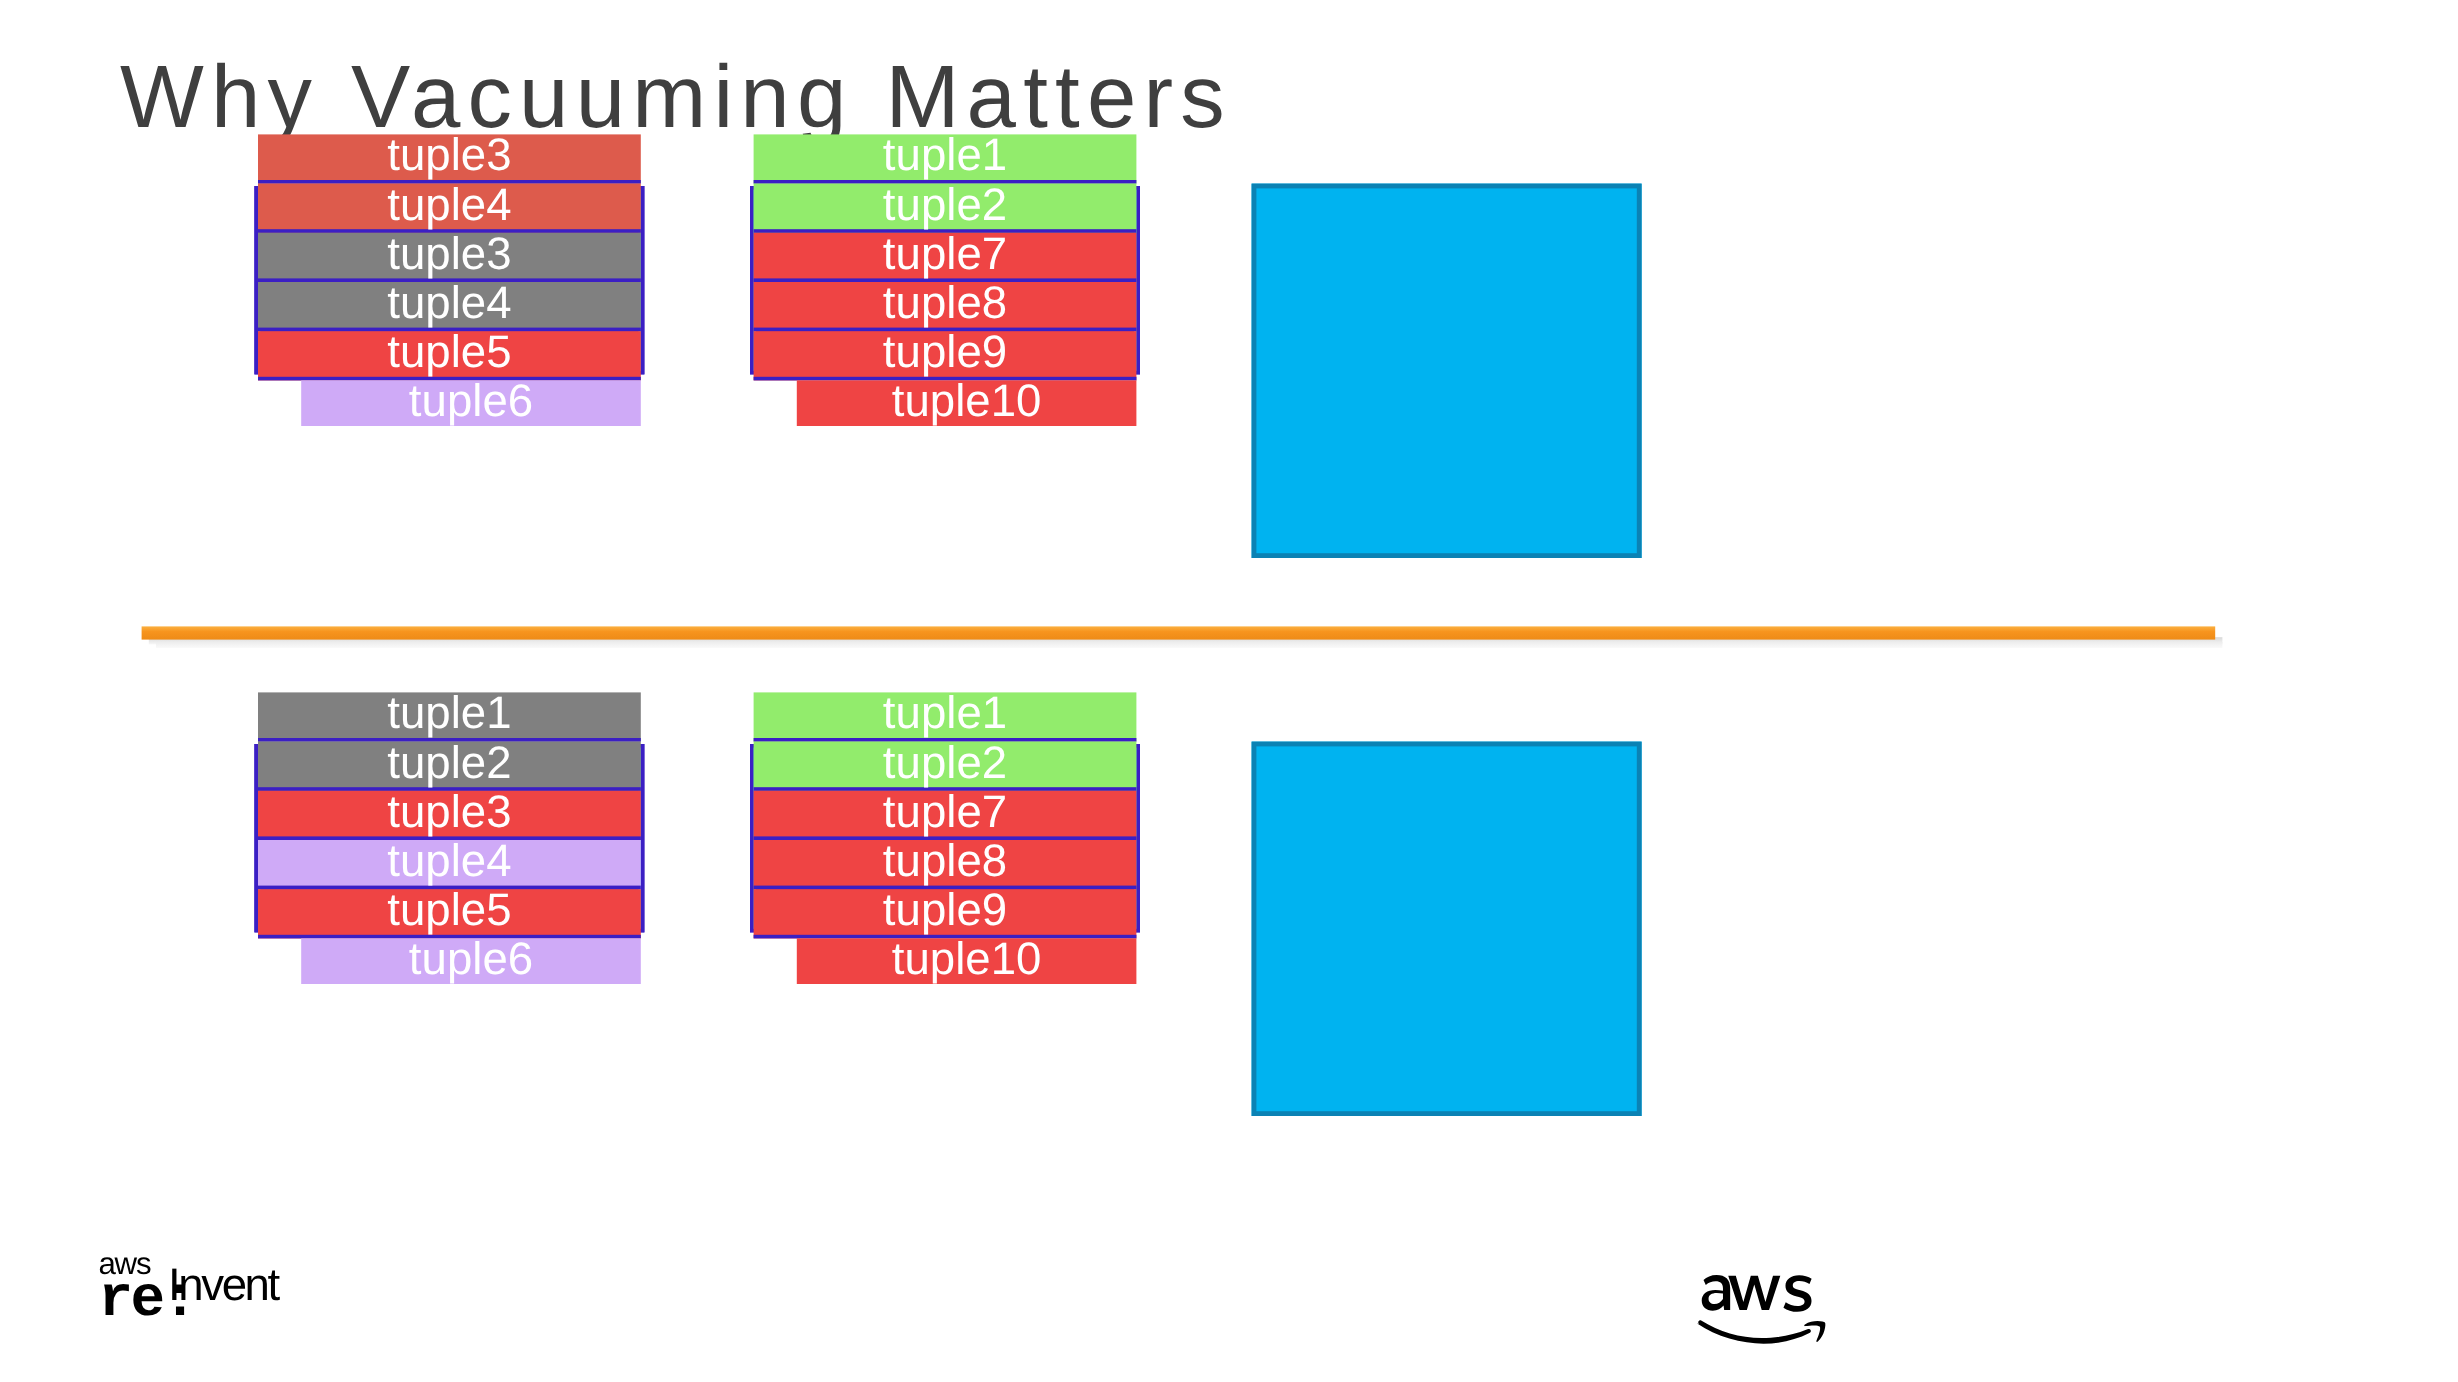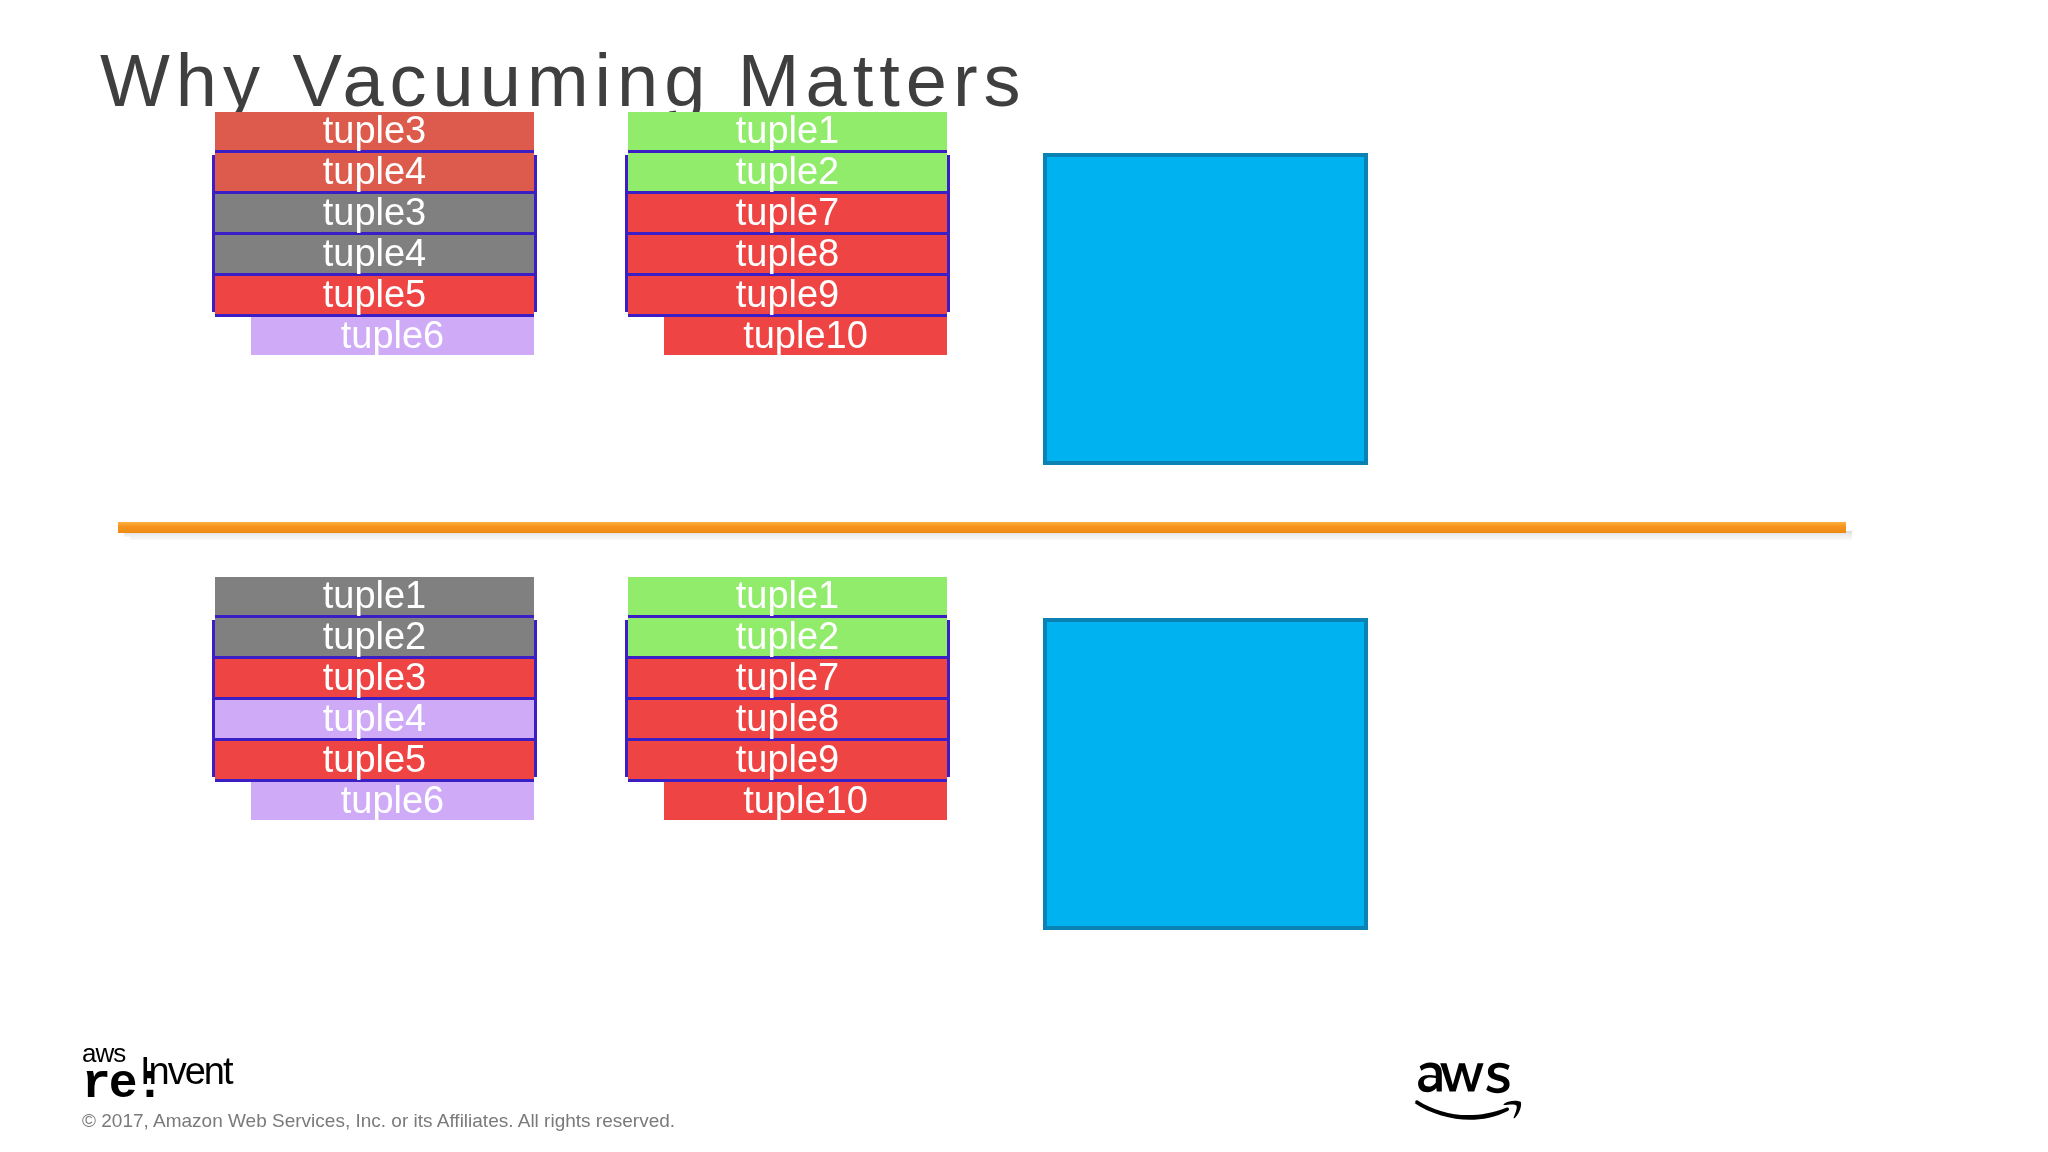--- a/index.html
+++ b/index.html
@@ -285,21 +285,20 @@
     </div>
 
   <div class="blue-box" style="left:1043px; top:618px; width:325px; height:312px;"></div>
 
   <div class="reinvent-logo">
     <span class="reinvent-aws">aws</span>
     <span class="reinvent-re">re:</span>
     <span class="reinvent-invent">Invent</span>
   </div>
 
-  <div class="copyright">© 2017, Amazon Web Services, Inc. or its Affiliates. All rights reserved.</div>
 
   <div class="aws-logo">
     <svg viewBox="0 0 150 88" xmlns="http://www.w3.org/2000/svg" aria-hidden="true">
       <g fill="#000000">
 
         <path d="M22.5 30.5c-4.6 0-8.4 1.7-10.9 4.1l1.9 4.2c2.3-1.9 5.1-3 8.1-3 4.2 0 6.2 2 6.2 5.7v2.2c-2.2-.5-4.3-.8-6.4-.8-6.7 0-11.3 3.3-11.3 8.8 0 5.2 3.8 8.5 9.2 8.5 3.9 0 7-1.6 9-4.2l.5 3.6h5V41.2c0-6.9-3.9-10.7-11.3-10.7zm5.3 19.9c-1.6 2.6-4.2 4.2-7.1 4.2-3 0-4.9-1.7-4.9-4.4 0-3 2.5-4.8 6.8-4.8 1.8 0 3.6.2 5.2.6v4.4z"></path>
 
         <path d="M75.6 31.2h-6.1l-6.3 21.9-6.3-21.9h-5.9l-6.2 21.9-6.3-21.9h-6.3l9.4 28.4h6.1l6.2-21.2 6.2 21.2h6.1z"></path>
 
         <path d="M92.3 43.2c-4.9-1.2-6.3-2-6.3-4 0-2.2 2-3.6 5.4-3.6 3.1 0 6 .9 8.5 2.4l1.8-4.4c-2.7-1.8-6.5-2.9-10.4-2.9-6.9 0-11.4 3.5-11.4 8.8 0 4.8 3 7.3 9.5 8.9 4.9 1.2 6.4 2.1 6.4 4.2 0 2.3-2.2 3.8-6 3.8-3.6 0-7-1.2-9.7-3.1l-1.9 4.4c3 2.2 7.3 3.5 11.5 3.5 7.3 0 11.9-3.5 11.9-9 0-4.7-2.9-7.3-9.3-9z"></path>

